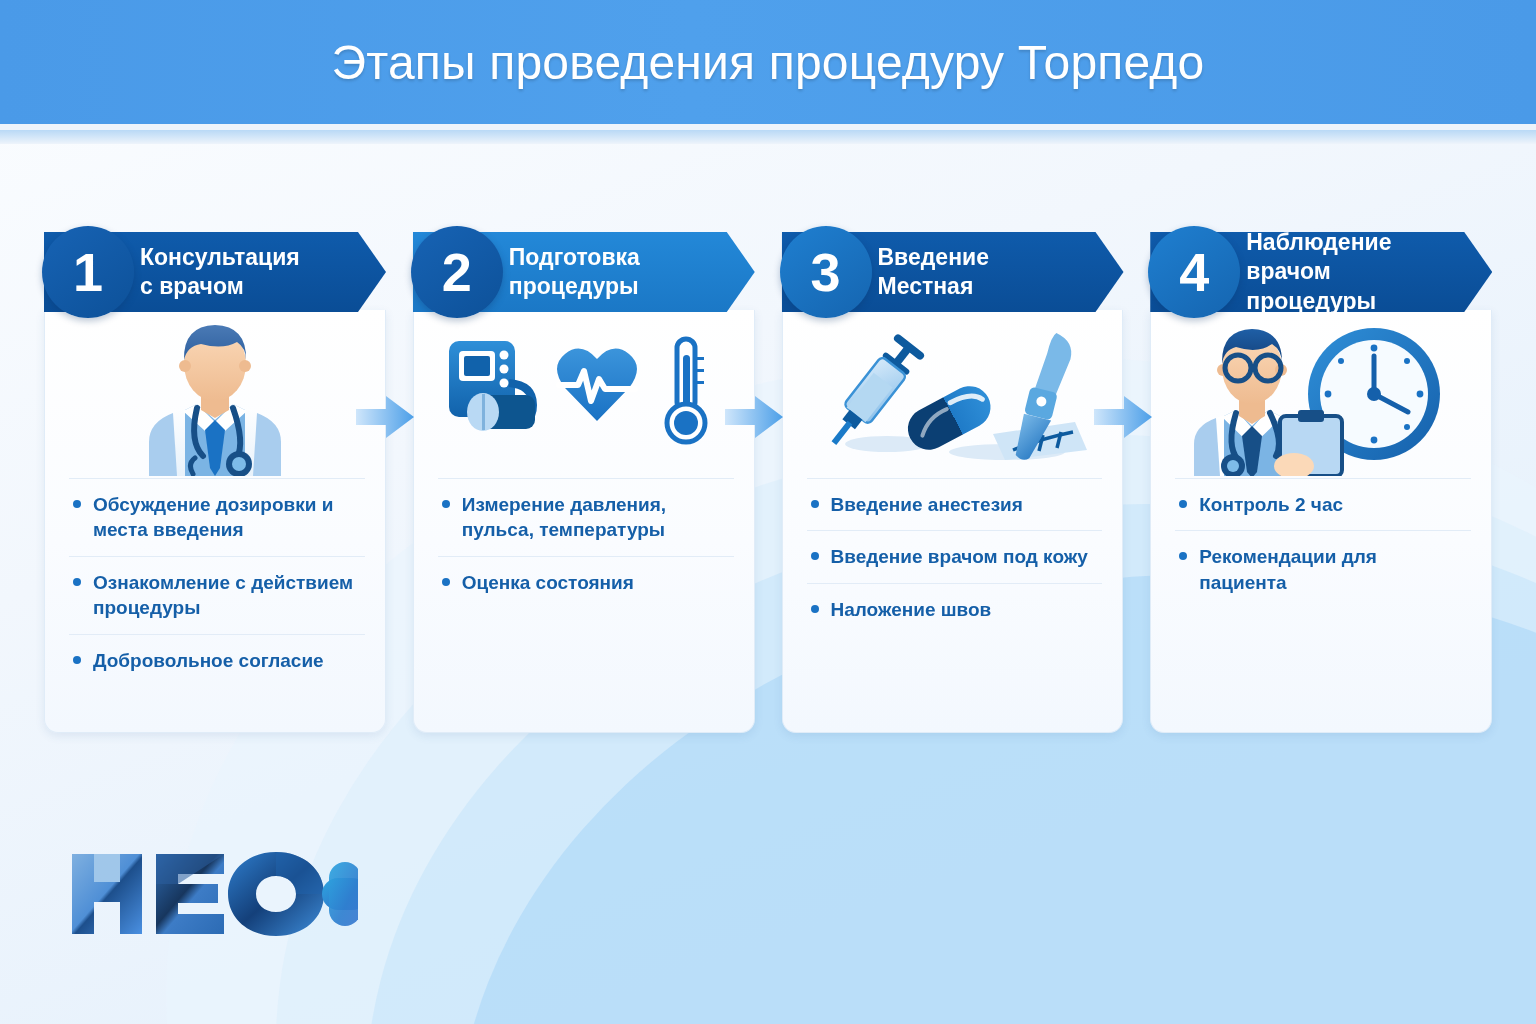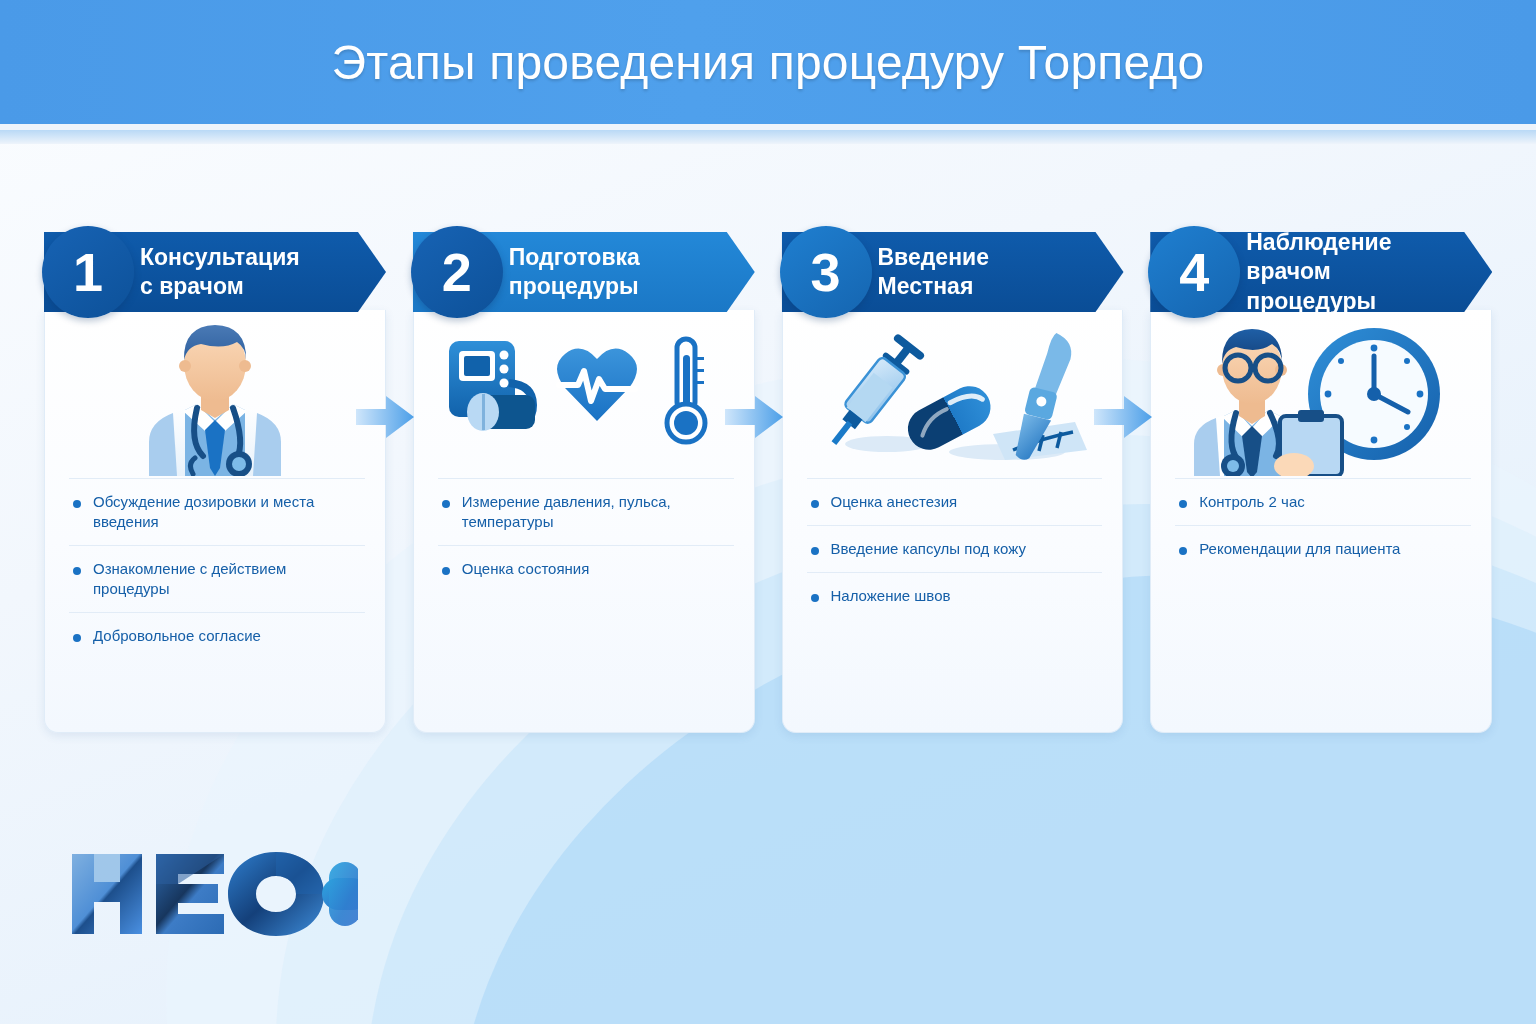--- a/index.html
+++ b/index.html
@@ -182,22 +182,22 @@
   }
 
   .bullets {
     padding: 0 20px 0 24px;
   }
   .bullet {
     position: relative;
     padding: 13px 4px 13px 24px;
     border-top: 1px solid #e2ecf7;
     color: #155fa8;
-    font-size: 15px;
-    font-weight: normal;
+    font-size: 19px;
+    font-weight: bold;
     line-height: 1.34;
   }
   .bullet:first-child { border-top: 1px solid #e2ecf7; }
   .bullet::before {
     content: "";
     position: absolute;
     left: 4px; top: 21px;
     width: 8px; height: 8px;
     border-radius: 50%;
     background: #1a72c4;
@@ -449,22 +449,22 @@
 
             <g transform="rotate(14 230 60)">
               <path d="M236 4 q20 4 20 22 l-6 40 l-22 4 l4 -44 q0 -18 4 -22 Z" fill="#7ab9e8"></path>
               <rect x="224" y="62" width="28" height="28" rx="5" fill="#5aa8e0"></rect>
               <circle cx="238" cy="74" r="5" fill="#ffffff"></circle>
               <path d="M224 90 l28 0 l-12 42 q-6 6 -14 0 Z" fill="url(#scp3)"></path>
             </g>
           </svg>
         </div>
         <div class="bullets">
-          <div class="bullet">Оценка анестезия</div>
-          <div class="bullet">Введение капсулы под кожу</div>
+          <div class="bullet">Введение анестезия</div>
+          <div class="bullet">Введение врачом под кожу</div>
           <div class="bullet">Наложение швов</div>
         </div>
       </div>
     </div>
 
     <div class="step">
       <div class="step-header">
         <div class="ribbon ribbon-4"></div>
         <div class="step-badge badge-light">
           <span class="step-number">4</span>

